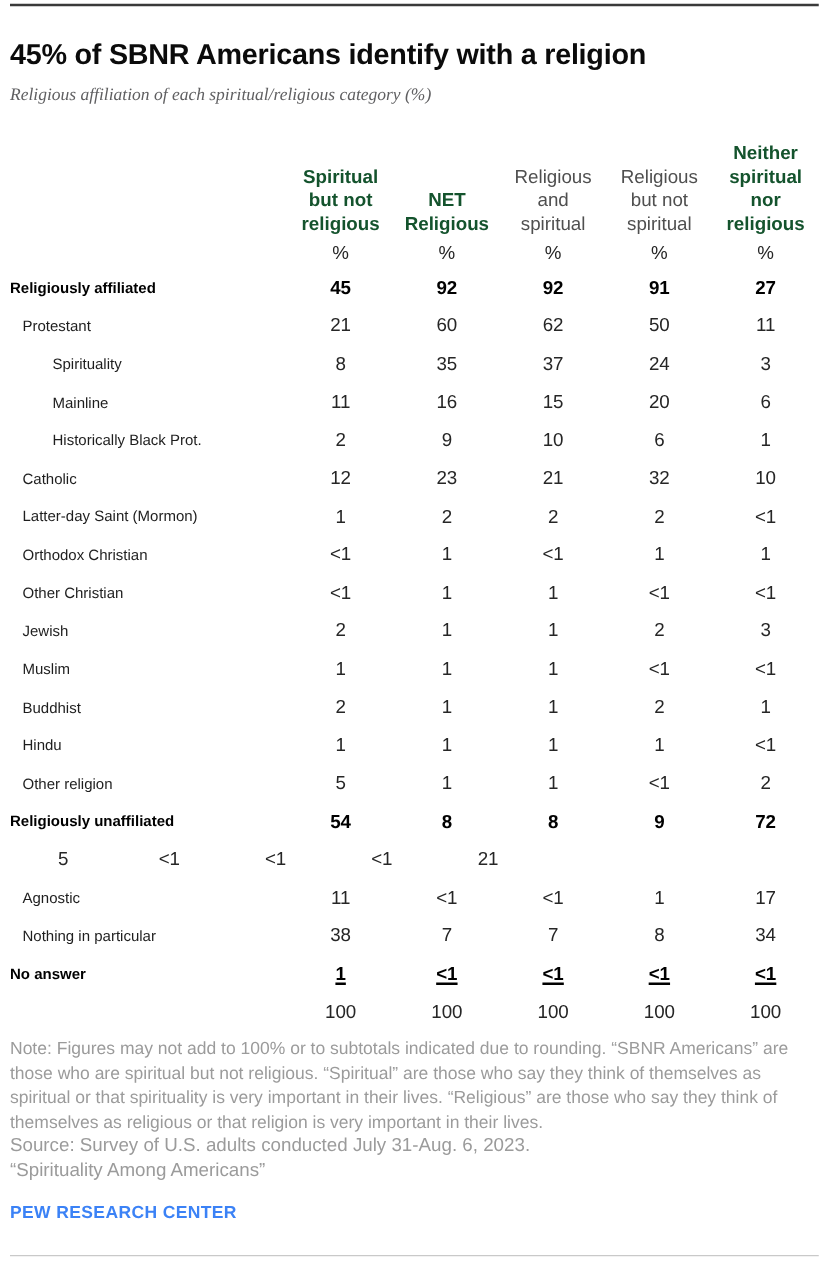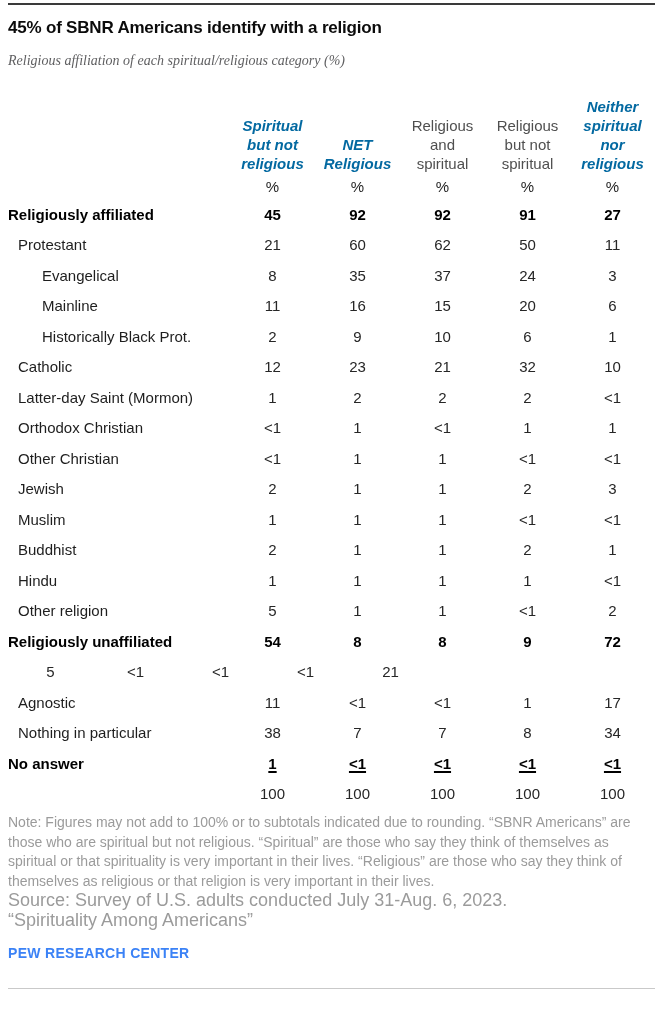--- a/index.html
+++ b/index.html
@@ -7,60 +7,60 @@
   body {
     width: 665px; height: 1024px;
     font-family: "Liberation Sans", sans-serif;
     color: #262626;
     overflow: hidden;
     position: relative;
   }
   .page { padding: 0 10px 0 8px; }
   .top-rule { border-top: 2px solid #3a3a3a; margin-top: 3px; }
   .title {
-    margin-top: 9px;
-    font-size: 17px; font-weight: 700; color: #0b0b0b;
+    margin-top: 25px;
+    font-size: 23px; font-weight: 700; color: #0b0b0b;
     letter-spacing: -0.2px; line-height: 27px;
   }
   .subtitle {
     margin-top: 9px;
     font-family: "Liberation Serif", serif;
     font-style: italic;
     font-size: 14px; color: #5f5f61; line-height: 21px;
   }
   
   .tbl { margin-top: 26px; }
   .thead { display: flex; align-items: flex-end; }
   .thead .spacer { width: 222px; }
   .hcell {
     width: 85px; text-align: center;
     font-size: 15px; line-height: 19px; font-weight: 400; color: #4f4f4f;
     white-space: pre-line;
   }
-  .hcell.bold { font-weight: 700; color: #0369a1; font-style: italic; }
+  .hcell.bold { font-weight: 700; color: #14532d; }
   .unit-row { display: flex; height: 26px; align-items: center; }
   .unit-row .spacer { width: 222px; }
   .ucell { width: 85px; text-align: center; font-size: 15px; color: #262626; }
   .trow { display: flex; height: 30.5px; align-items: center; }
-  .tlabel { width: 222px; font-size: 15px; color: #1e1e1e; }
+  .tlabel { width: 222px; font-size: 12px; color: #1e1e1e; }
   .tlabel.ind1 { padding-left: 10px; }
   .tlabel.ind2 { padding-left: 34px; }
   .tcell { width: 85px; text-align: center; font-size: 15px; color: #262626; }
   .trow.bold .tlabel, .trow.bold .tcell { font-weight: 700; color: #000; }
   .trow.underline .tcell {
     text-decoration: underline;
     text-decoration-thickness: 2px;
     text-underline-offset: 2px;
   }
   
   .note {
     margin-top: 4px;
     font-size: 14px; line-height: 19.5px; color: #9b9b9b;
   }
-  .src-line { font-size: 18px; line-height: 19.5px; color: #9b9b9b; }
+  .src-line { font-size: 15px; line-height: 19.5px; color: #9b9b9b; }
   .brand {
     margin-top: 15px;
     font-size: 14px; font-weight: 700; color: #3b82f6; letter-spacing: 0.3px;
   }
   .bottom-rule { border-top: 1px solid #c9c9c9; margin-top: 27px; }
 </style>
 </head>
 <body>
 
 <div class="page">
@@ -107,21 +107,21 @@
         </div>
         <div class="trow">
           <div class="tlabel ind1">Protestant</div>
           <div class="tcell">21</div>
           <div class="tcell">60</div>
           <div class="tcell">62</div>
           <div class="tcell">50</div>
           <div class="tcell">11</div>
         </div>
         <div class="trow">
-          <div class="tlabel ind2">Evangelical</div>
+          <div class="tlabel ind2">Spirituality</div>
           <div class="tcell">8</div>
           <div class="tcell">35</div>
           <div class="tcell">37</div>
           <div class="tcell">24</div>
           <div class="tcell">3</div>
         </div>
         <div class="trow">
           <div class="tlabel ind2">Mainline</div>
           <div class="tcell">11</div>
           <div class="tcell">16</div>

